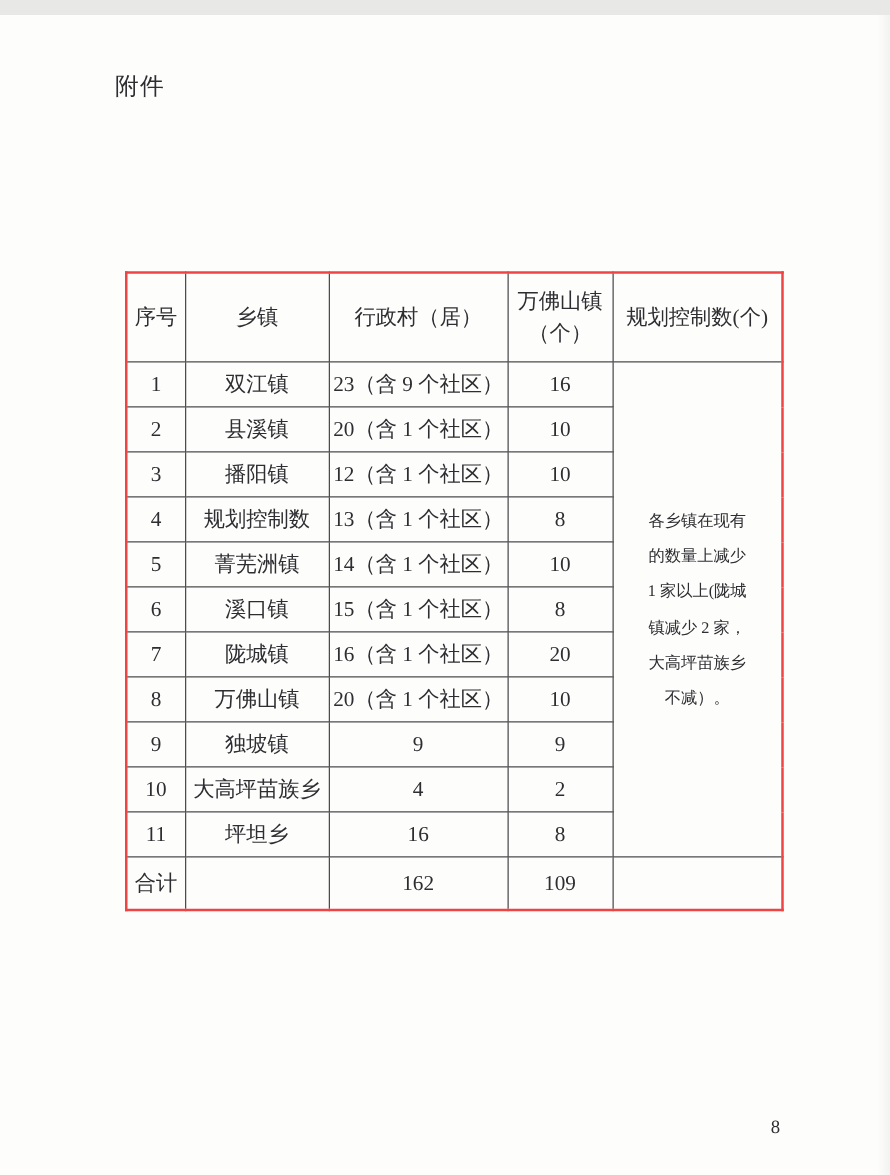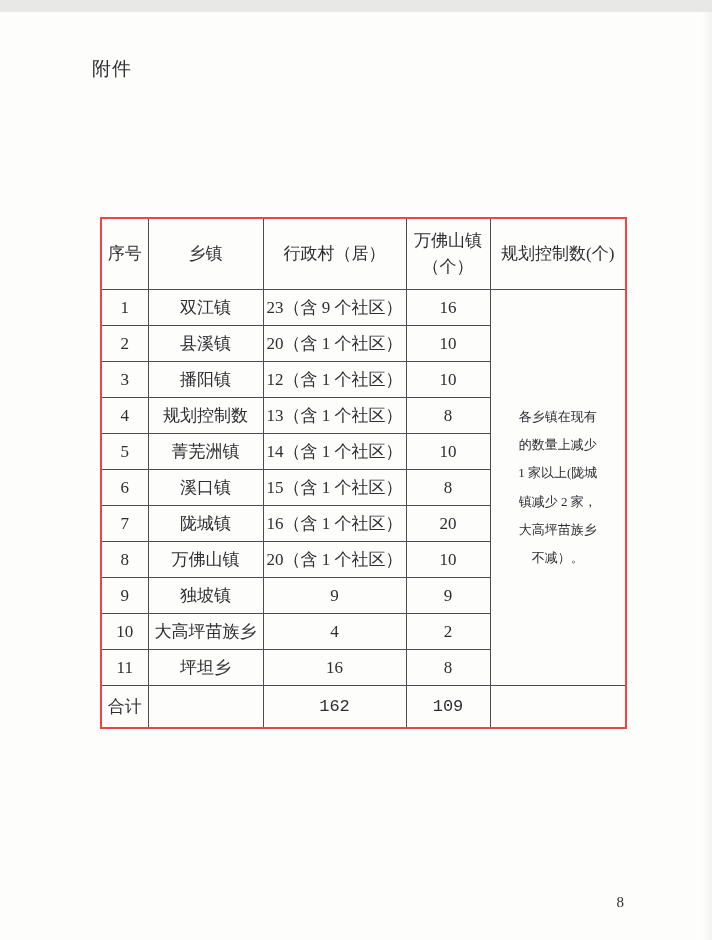--- a/index.html
+++ b/index.html
@@ -77,21 +77,21 @@
   col.c-villages { width: 143px; }
   col.c-current  { width: 84px; }
   col.c-planned  { width: 136px; }
   tr.header-row th {
     height: 70px;
     font-size: 17px;
     line-height: 1.55;
     white-space: pre-line;
   }
   tr.data-row td { height: 35px; }
-  tr.total-row td { height: 41px; font-family: Liberation Mono, monospace; }
+  tr.total-row td { height: 41px; }
   td.town-cell {
     text-align: left;
     padding-left: 12px;
   }
   td.note-cell {
     white-space: pre-line;
     text-align: left;
     padding: 0 11px;
     font-size: 13px;
     line-height: 2.18;

